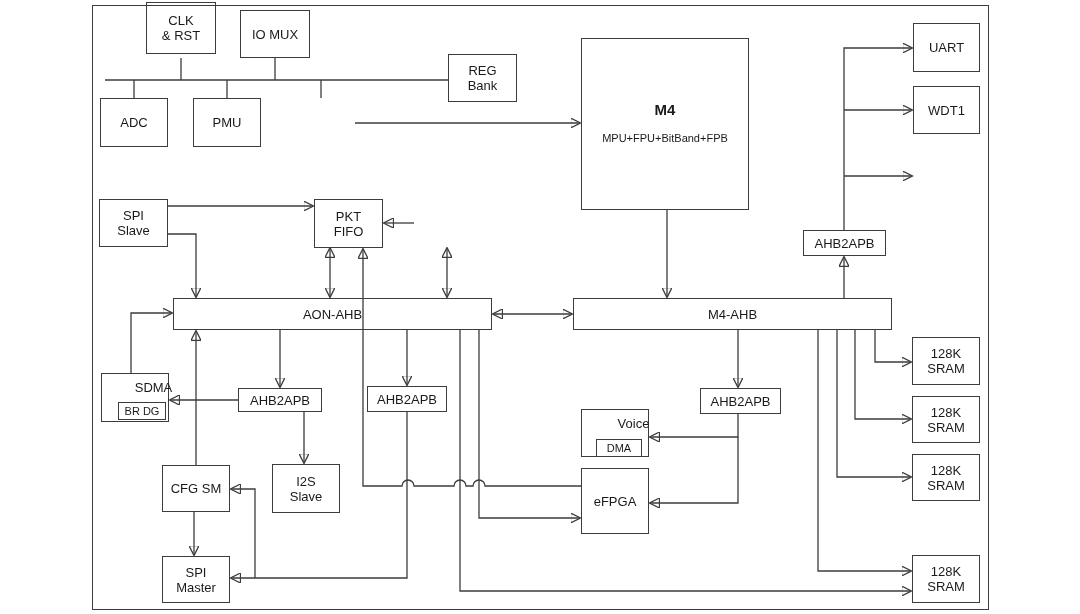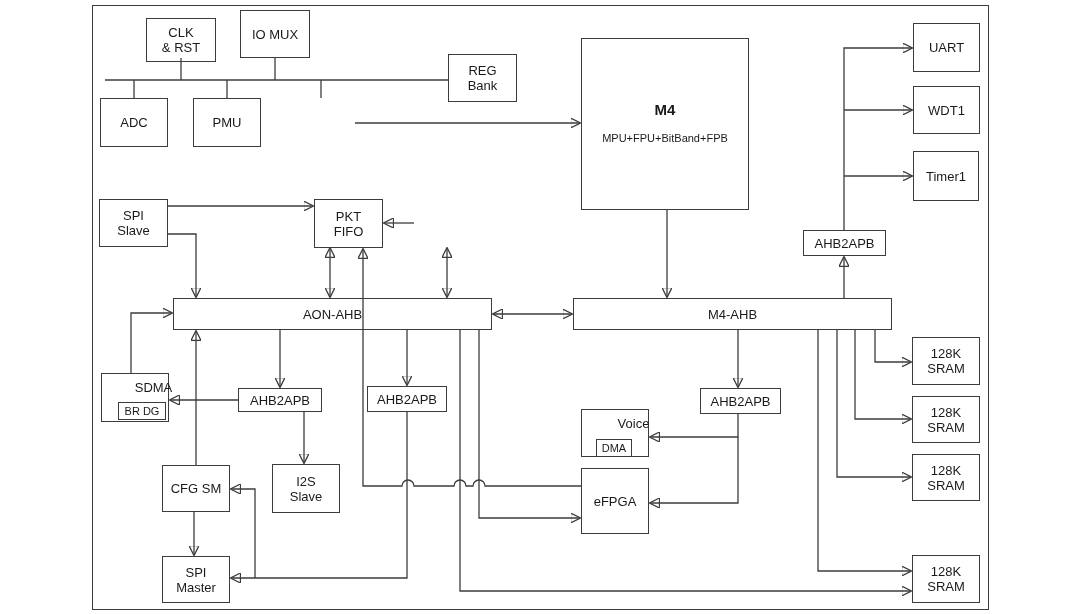--- a/index.html
+++ b/index.html
@@ -74,21 +74,21 @@
     <path d="M460 330 V591 H911" marker-end="url(#arr)"></path>
     <path d="M738 330 V387" marker-end="url(#arr)"></path>
     <path d="M738 414 V437 H650" marker-end="url(#arr)"></path>
     <path d="M738 437 V503 H650" marker-end="url(#arr)"></path>
     <path d="M875 330 V362 H911" marker-end="url(#arr)"></path>
     <path d="M855 330 V419 H911" marker-end="url(#arr)"></path>
     <path d="M837 330 V477 H911" marker-end="url(#arr)"></path>
     <path d="M818 330 V571 H911" marker-end="url(#arr)"></path>
   </svg>
 
-  <div class="node" style="left:146px;top:18px;width:70px;height:44px">
+  <div class="node" style="left:146px;top:2px;width:70px;height:52px">
     <span>CLK</span>
     <span>&amp; RST</span>
   </div>
   <div class="node" style="left:240px;top:10px;width:70px;height:48px">
     <span>IO MUX</span>
   </div>
   <div class="node" style="left:448px;top:54px;width:69px;height:48px">
     <span>REG</span>
     <span>Bank</span>
   </div>
@@ -102,23 +102,20 @@
   <div class="node" style="left:581px;top:38px;width:168px;height:172px">
     <span class="m4-title">M4</span>
     <span class="m4-sub">MPU+FPU+BitBand+FPB</span>
   </div>
 
   <div class="node" style="left:913px;top:23px;width:67px;height:49px">
     <span>UART</span>
   </div>
   <div class="node" style="left:913px;top:86px;width:67px;height:48px">
     <span>WDT1</span>
-  </div>
-  <div class="node" style="left:913px;top:151px;width:66px;height:50px">
-    <span>Timer1</span>
   </div>
   <div class="node" style="left:803px;top:230px;width:83px;height:26px">
     <span>AHB2APB</span>
   </div>
 
   <div class="node" style="left:99px;top:199px;width:69px;height:48px">
     <span>SPI</span>
     <span>Slave</span>
   </div>
   <div class="node" style="left:314px;top:199px;width:69px;height:49px">
@@ -143,21 +140,21 @@
     <span>AHB2APB</span>
   </div>
   <div class="node" style="left:367px;top:386px;width:80px;height:26px">
     <span>AHB2APB</span>
   </div>
   <div class="node" style="left:700px;top:388px;width:81px;height:26px">
     <span>AHB2APB</span>
   </div>
   <div class="node topalign" style="left:581px;top:409px;width:68px;height:48px">
     <span>Voice</span>
-    <div class="subbox" style="left:-1px;bottom:-1px;width:36px;height:18px">
+    <div class="subbox" style="left:-1px;bottom:-1px;width:46px;height:18px">
       <span>DMA</span>
     </div>
   </div>
   <div class="node" style="left:162px;top:465px;width:68px;height:47px">
     <span>CFG SM</span>
   </div>
   <div class="node" style="left:272px;top:464px;width:68px;height:49px">
     <span>I2S</span>
     <span>Slave</span>
   </div>

